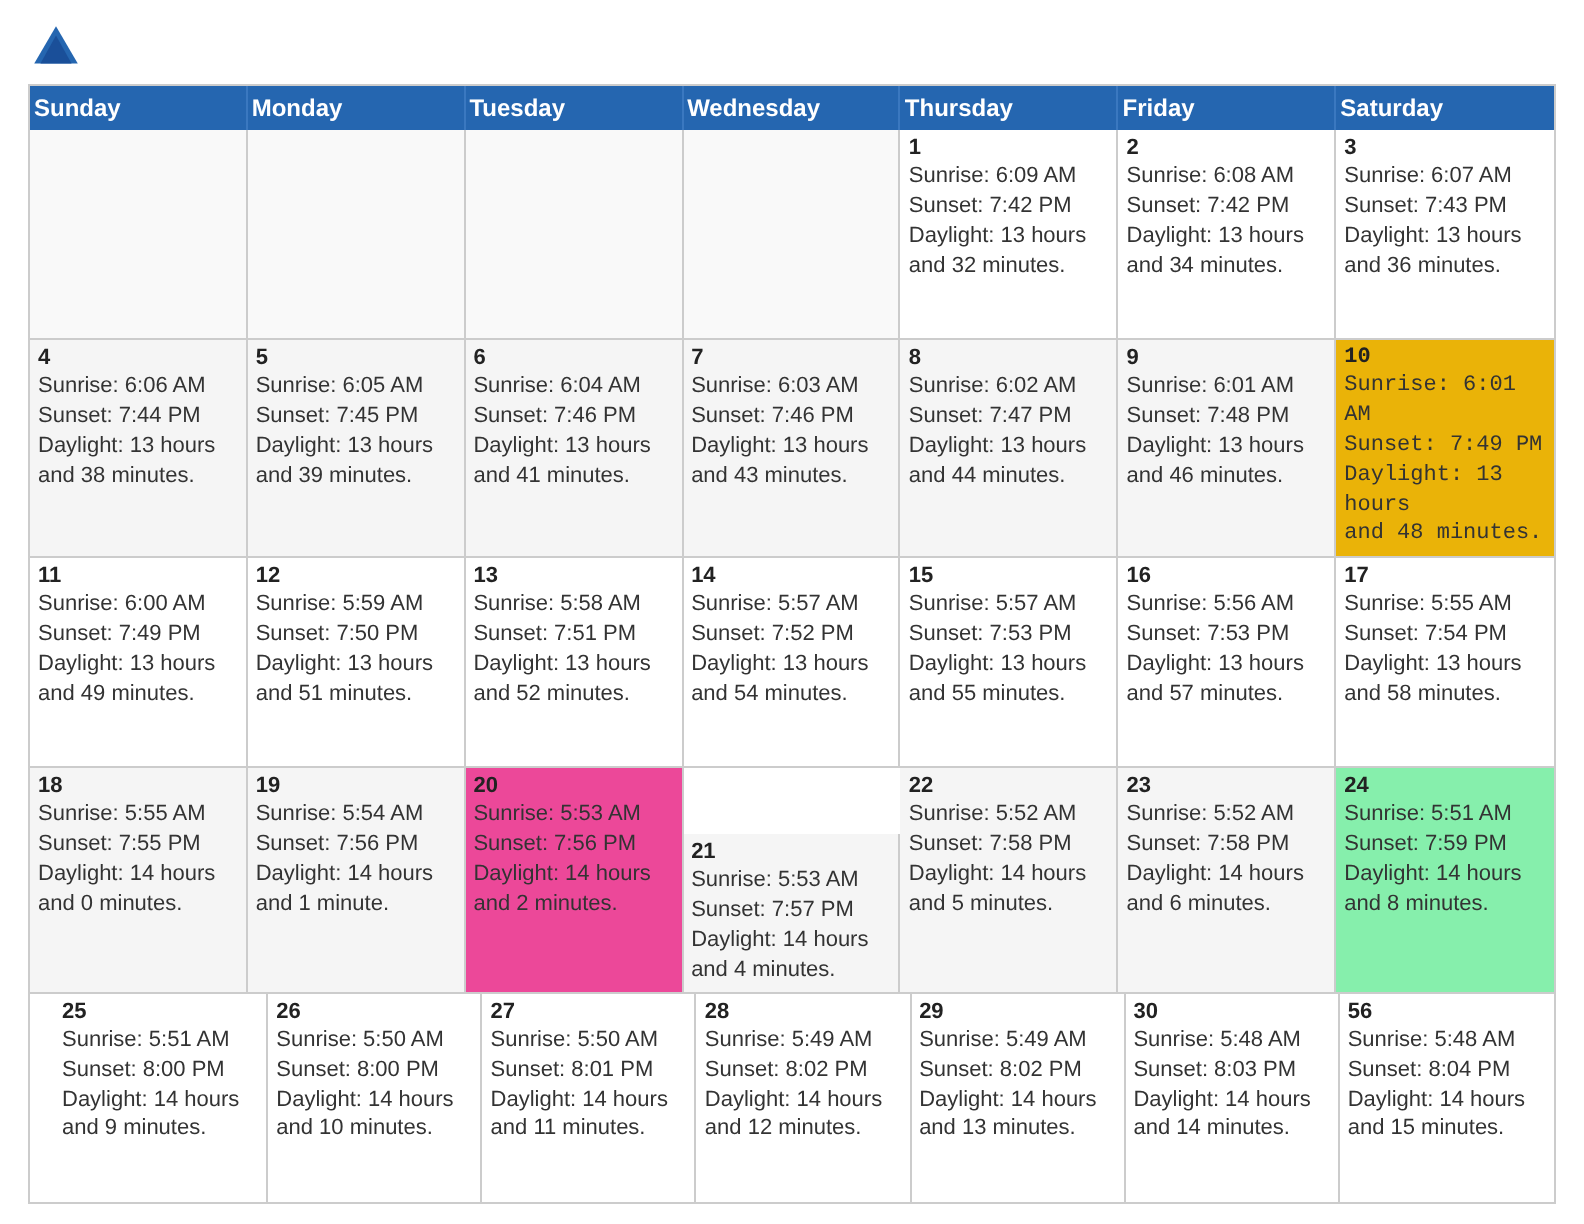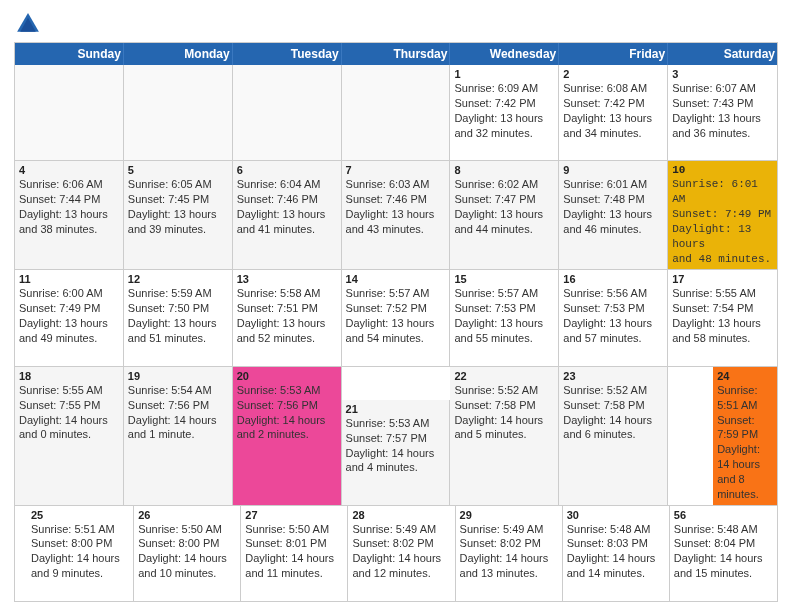--- a/index.html
+++ b/index.html
@@ -60,21 +60,21 @@
     }
     .calendar-header-row {
       display: grid;
       grid-template-columns: repeat(7, 1fr);
       background: #2566b0;
     }
     .cal-header-cell {
       color: #fff;
       font-size: 12px;
       font-weight: bold;
-      text-align: right;
+      text-align: left;
       padding: 4px 2px;
       border-right: 1px solid #3a78c0;
     }
     .cal-header-cell:last-child { border-right: none; }
     .calendar-body {
       flex: 1;
       display: flex;
       flex-direction: column;
     }
     .cal-row {
@@ -126,22 +126,22 @@
       <h1></h1>
       <h2></h2>
     </div>
   </div>
 
   <div class="calendar">
     <div class="calendar-header-row">
     <div class="cal-header-cell">Sunday</div>
         <div class="cal-header-cell">Monday</div>
         <div class="cal-header-cell">Tuesday</div>
+        <div class="cal-header-cell">Wednesday</div>
         <div class="cal-header-cell">Thursday</div>
-        <div class="cal-header-cell">Wednesday</div>
         <div class="cal-header-cell">Friday</div>
         <div class="cal-header-cell">Saturday</div>
       </div>
     <div class="calendar-body">
     <div class="cal-row">
           <div class="cal-cell empty"></div>
           <div class="cal-cell empty"></div>
           <div class="cal-cell empty"></div>
           <div class="cal-cell empty"></div>
           <div class="cal-cell">
@@ -235,21 +235,21 @@
             <div class="cell-info">Sunrise: 5:53 AM<br>Sunset: 7:57 PM<br>Daylight: 14 hours<br>and 4 minutes.</div>
           </div>
           <div class="cal-cell" style="background: rgb(245, 245, 245);">
             <div class="day-num">22</div>
             <div class="cell-info">Sunrise: 5:52 AM<br>Sunset: 7:58 PM<br>Daylight: 14 hours<br>and 5 minutes.</div>
           </div>
           <div class="cal-cell" style="background: rgb(245, 245, 245);">
             <div class="day-num">23</div>
             <div class="cell-info">Sunrise: 5:52 AM<br>Sunset: 7:58 PM<br>Daylight: 14 hours<br>and 6 minutes.</div>
           </div>
-          <div class="cal-cell" style="background: #f97316; margin-left: 45px;">
+          <div class="cal-cell" style="background: #86efac;">
             <div class="day-num">24</div>
             <div class="cell-info">Sunrise: 5:51 AM<br>Sunset: 7:59 PM<br>Daylight: 14 hours<br>and 8 minutes.</div>
           </div>
         </div>
         <div class="cal-row">
           <div class="cal-cell">
             <div class="day-num">25</div>
             <div class="cell-info">Sunrise: 5:51 AM<br>Sunset: 8:00 PM<br>Daylight: 14 hours<br>and 9 minutes.</div>
           </div>
           <div class="cal-cell">

